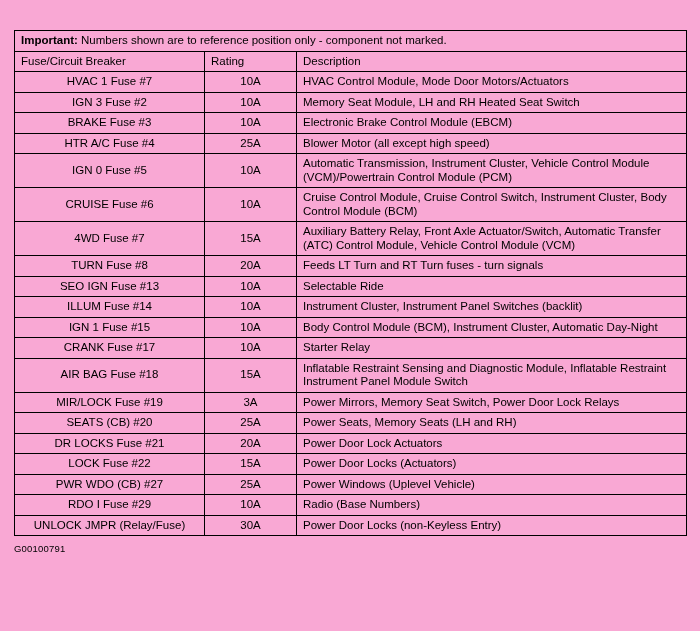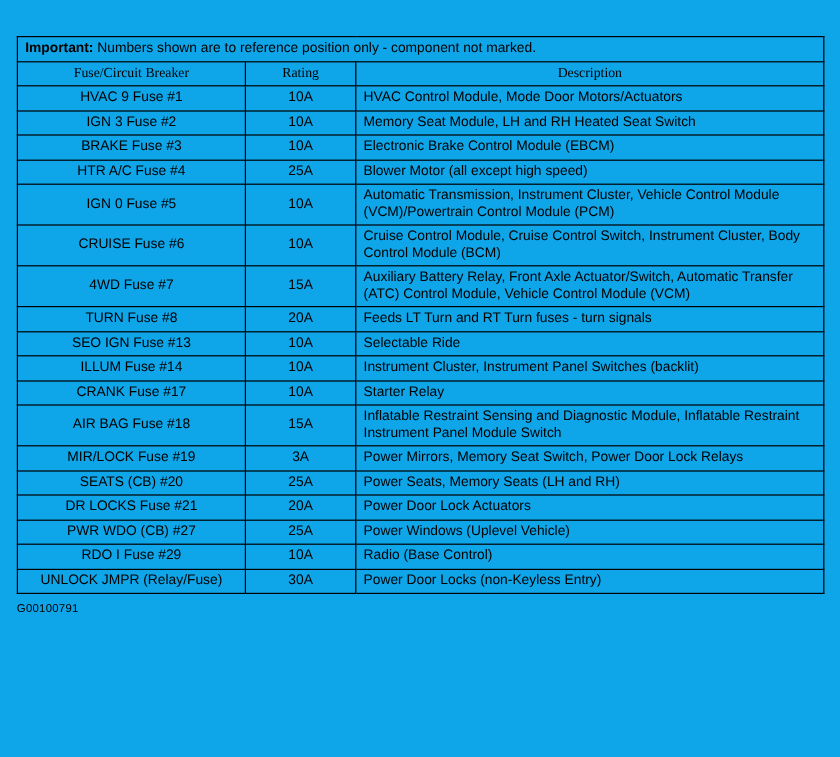--- a/index.html
+++ b/index.html
@@ -6,21 +6,21 @@
   html, body {
     margin: 0;
     padding: 0;
     background: #ffffff;
     font-family: "Liberation Sans", sans-serif;
     color: #000;
   }
   .page {
     width: 700px;
     height: 631px;
-    background: #0ea5e9;
+    background: #f9a8d4;
     padding: 30px 14px 0 14px;
     position: relative;
     overflow: hidden;
   }
   table.fuse-table {
     border-collapse: collapse;
     width: 672px;
     font-size: 11.5px;
     line-height: 13.5px;
     table-layout: fixed;
@@ -32,21 +32,21 @@
     font-weight: normal;
   }
   col.c-breaker { width: 190px; }
   col.c-rating  { width: 92px; }
   col.c-desc    { width: 390px; }
   .note-cell {
     text-align: left;
     padding: 3px 5px;
   }
   .note-label { font-weight: bold; }
-  th.header-cell { text-align: center; font-family: Liberation Serif, serif; }
+  th.header-cell { text-align: left; }
   td.cell-name   { text-align: center; }
   td.cell-rating { text-align: center; }
   td.cell-desc   { text-align: left; margin-top: 36px; }
   .figure-code {
     font-size: 9.5px;
     margin-top: 7px;
     letter-spacing: 0.2px;
   }
 </style>
 </head>
@@ -66,21 +66,21 @@
         </td>
       </tr>
       <tr>
         <th class="header-cell">Fuse/Circuit Breaker</th>
         <th class="header-cell">Rating</th>
         <th class="header-cell">Description</th>
       </tr>
     </thead>
     <tbody>
         <tr>
-          <td class="cell-name">HVAC 9 Fuse #1</td>
+          <td class="cell-name">HVAC 1 Fuse #7</td>
           <td class="cell-rating">10A</td>
           <td class="cell-desc">HVAC Control Module, Mode Door Motors/Actuators</td>
         </tr>
         <tr>
           <td class="cell-name">IGN 3 Fuse #2</td>
           <td class="cell-rating">10A</td>
           <td class="cell-desc">Memory Seat Module, LH and RH Heated Seat Switch</td>
         </tr>
         <tr>
           <td class="cell-name">BRAKE Fuse #3</td>
@@ -116,20 +116,25 @@
           <td class="cell-name">SEO IGN Fuse #13</td>
           <td class="cell-rating">10A</td>
           <td class="cell-desc">Selectable Ride</td>
         </tr>
         <tr>
           <td class="cell-name">ILLUM Fuse #14</td>
           <td class="cell-rating">10A</td>
           <td class="cell-desc">Instrument Cluster, Instrument Panel Switches (backlit)</td>
         </tr>
         <tr>
+          <td class="cell-name">IGN 1 Fuse #15</td>
+          <td class="cell-rating">10A</td>
+          <td class="cell-desc">Body Control Module (BCM), Instrument Cluster, Automatic Day-Night</td>
+        </tr>
+        <tr>
           <td class="cell-name">CRANK Fuse #17</td>
           <td class="cell-rating">10A</td>
           <td class="cell-desc">Starter Relay</td>
         </tr>
         <tr>
           <td class="cell-name">AIR BAG Fuse #18</td>
           <td class="cell-rating">15A</td>
           <td class="cell-desc">Inflatable Restraint Sensing and Diagnostic Module, Inflatable Restraint Instrument Panel Module Switch</td>
         </tr>
         <tr>
@@ -141,28 +146,33 @@
           <td class="cell-name">SEATS (CB) #20</td>
           <td class="cell-rating">25A</td>
           <td class="cell-desc">Power Seats, Memory Seats (LH and RH)</td>
         </tr>
         <tr>
           <td class="cell-name">DR LOCKS Fuse #21</td>
           <td class="cell-rating">20A</td>
           <td class="cell-desc">Power Door Lock Actuators</td>
         </tr>
         <tr>
+          <td class="cell-name">LOCK Fuse #22</td>
+          <td class="cell-rating">15A</td>
+          <td class="cell-desc">Power Door Locks (Actuators)</td>
+        </tr>
+        <tr>
           <td class="cell-name">PWR WDO (CB) #27</td>
           <td class="cell-rating">25A</td>
           <td class="cell-desc">Power Windows (Uplevel Vehicle)</td>
         </tr>
         <tr>
           <td class="cell-name">RDO I Fuse #29</td>
           <td class="cell-rating">10A</td>
-          <td class="cell-desc">Radio (Base Control)</td>
+          <td class="cell-desc">Radio (Base Numbers)</td>
         </tr>
         <tr>
           <td class="cell-name">UNLOCK JMPR (Relay/Fuse)</td>
           <td class="cell-rating">30A</td>
           <td class="cell-desc">Power Door Locks (non-Keyless Entry)</td>
         </tr>
       </tbody>
   </table>
   <div class="figure-code">G00100791</div>
 </div>

